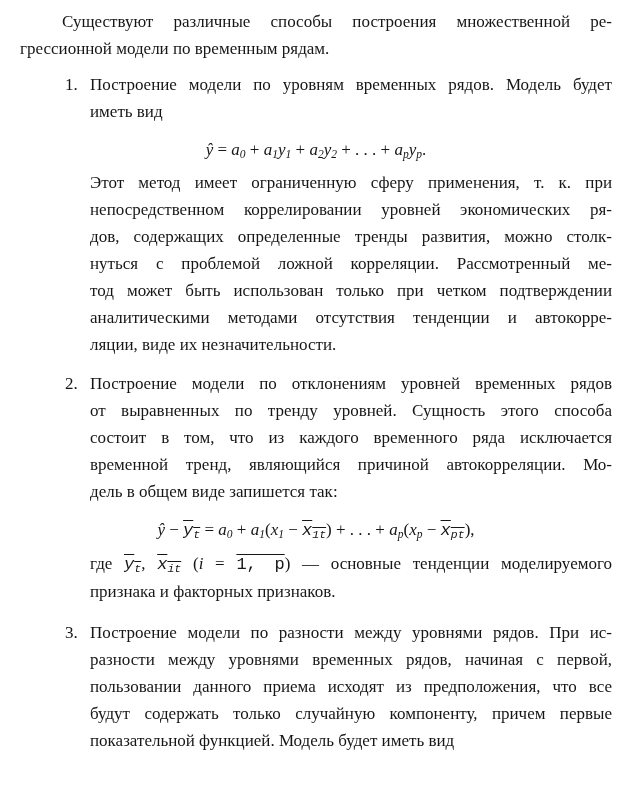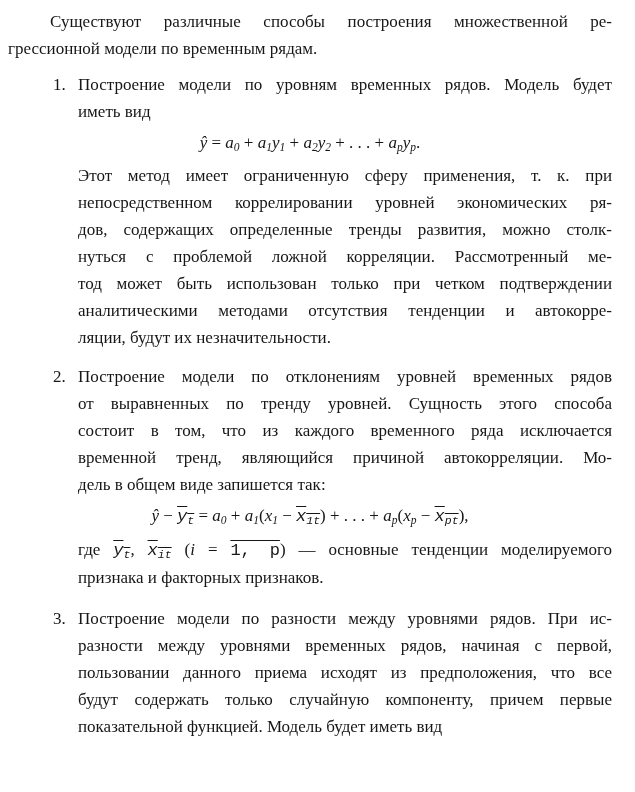--- a/index.html
+++ b/index.html
@@ -9,21 +9,21 @@
   body {
     width: 635px; height: 792px;
     overflow: hidden;
     font-family: "Liberation Serif", "DejaVu Serif", serif;
     font-size: 17px;
     color: #161616;
   }
   .page {
     box-sizing: border-box;
     width: 635px; height: 564px;
-    padding: 8px 23px 0 8px;
+    padding: 8px 23px 0 20px;
   }
   .line {
     line-height: 27px;
     text-align: justify;
     text-align-last: justify;
     white-space: normal;
   }
   .line.last { text-align-last: left; }
   .intro .line.first { text-indent: 42px; }
   ol.items {
@@ -34,21 +34,21 @@
   li.item { position: relative; }
   li.item-1 { margin-top: 9px; }
   li.item-2 { margin-top: 12px; }
   li.item-3 { margin-top: 14px; }
   .item-number {
     position: absolute;
     left: -25px; top: 0;
     line-height: 27px;
   }
   .formula {
-    margin: 3px 0 4px -70px;
+    margin: 10px 0 4px -70px;
     width: calc(100% + 70px);
     text-align: center;
     text-align-last: center;
     line-height: 30px;
   }
   .mi { font-style: italic; }
   .rm { font-style: normal; }
   .over { text-decoration: overline; font-family: Liberation Mono, monospace; }
   sub {
     font-size: 68%;
@@ -77,21 +77,21 @@
           <div class="line last">иметь вид</div>
         </div>
       <div class="formula"><span class="mi">ŷ</span><span class="rm"> = </span><span class="mi">a<sub>0</sub></span><span class="rm"> + </span><span class="mi">a<sub>1</sub></span><span class="mi">y<sub>1</sub></span><span class="rm"> + </span><span class="mi">a<sub>2</sub></span><span class="mi">y<sub>2</sub></span><span class="rm"> + . . . + </span><span class="mi">a<sub>p</sub></span><span class="mi">y<sub>p</sub></span><span class="rm">.</span></div>
       <div class="body">
           <div class="line first">Этот метод имеет ограниченную сферу применения, т. к. при</div>
           <div class="line">непосредственном коррелировании уровней экономических ря-</div>
           <div class="line">дов, содержащих определенные тренды развития, можно столк-</div>
           <div class="line">нуться с проблемой ложной корреляции. Рассмотренный ме-</div>
           <div class="line">тод может быть использован только при четком подтверждении</div>
           <div class="line">аналитическими методами отсутствия тенденции и автокорре-</div>
-          <div class="line last">ляции, будут их незначительности.</div>
+          <div class="line last">ляции, виде их незначительности.</div>
         </div>
     </li>
 
     <li class="item item-2">
       <span class="item-number">2.</span>
       <div class="head">
           <div class="line first">Построение модели по отклонениям уровней временных рядов</div>
           <div class="line">от выравненных по тренду уровней. Сущность этого способа</div>
           <div class="line">состоит в том, что из каждого временного ряда исключается</div>
           <div class="line">временной тренд, являющийся причиной автокорреляции. Мо-</div>

